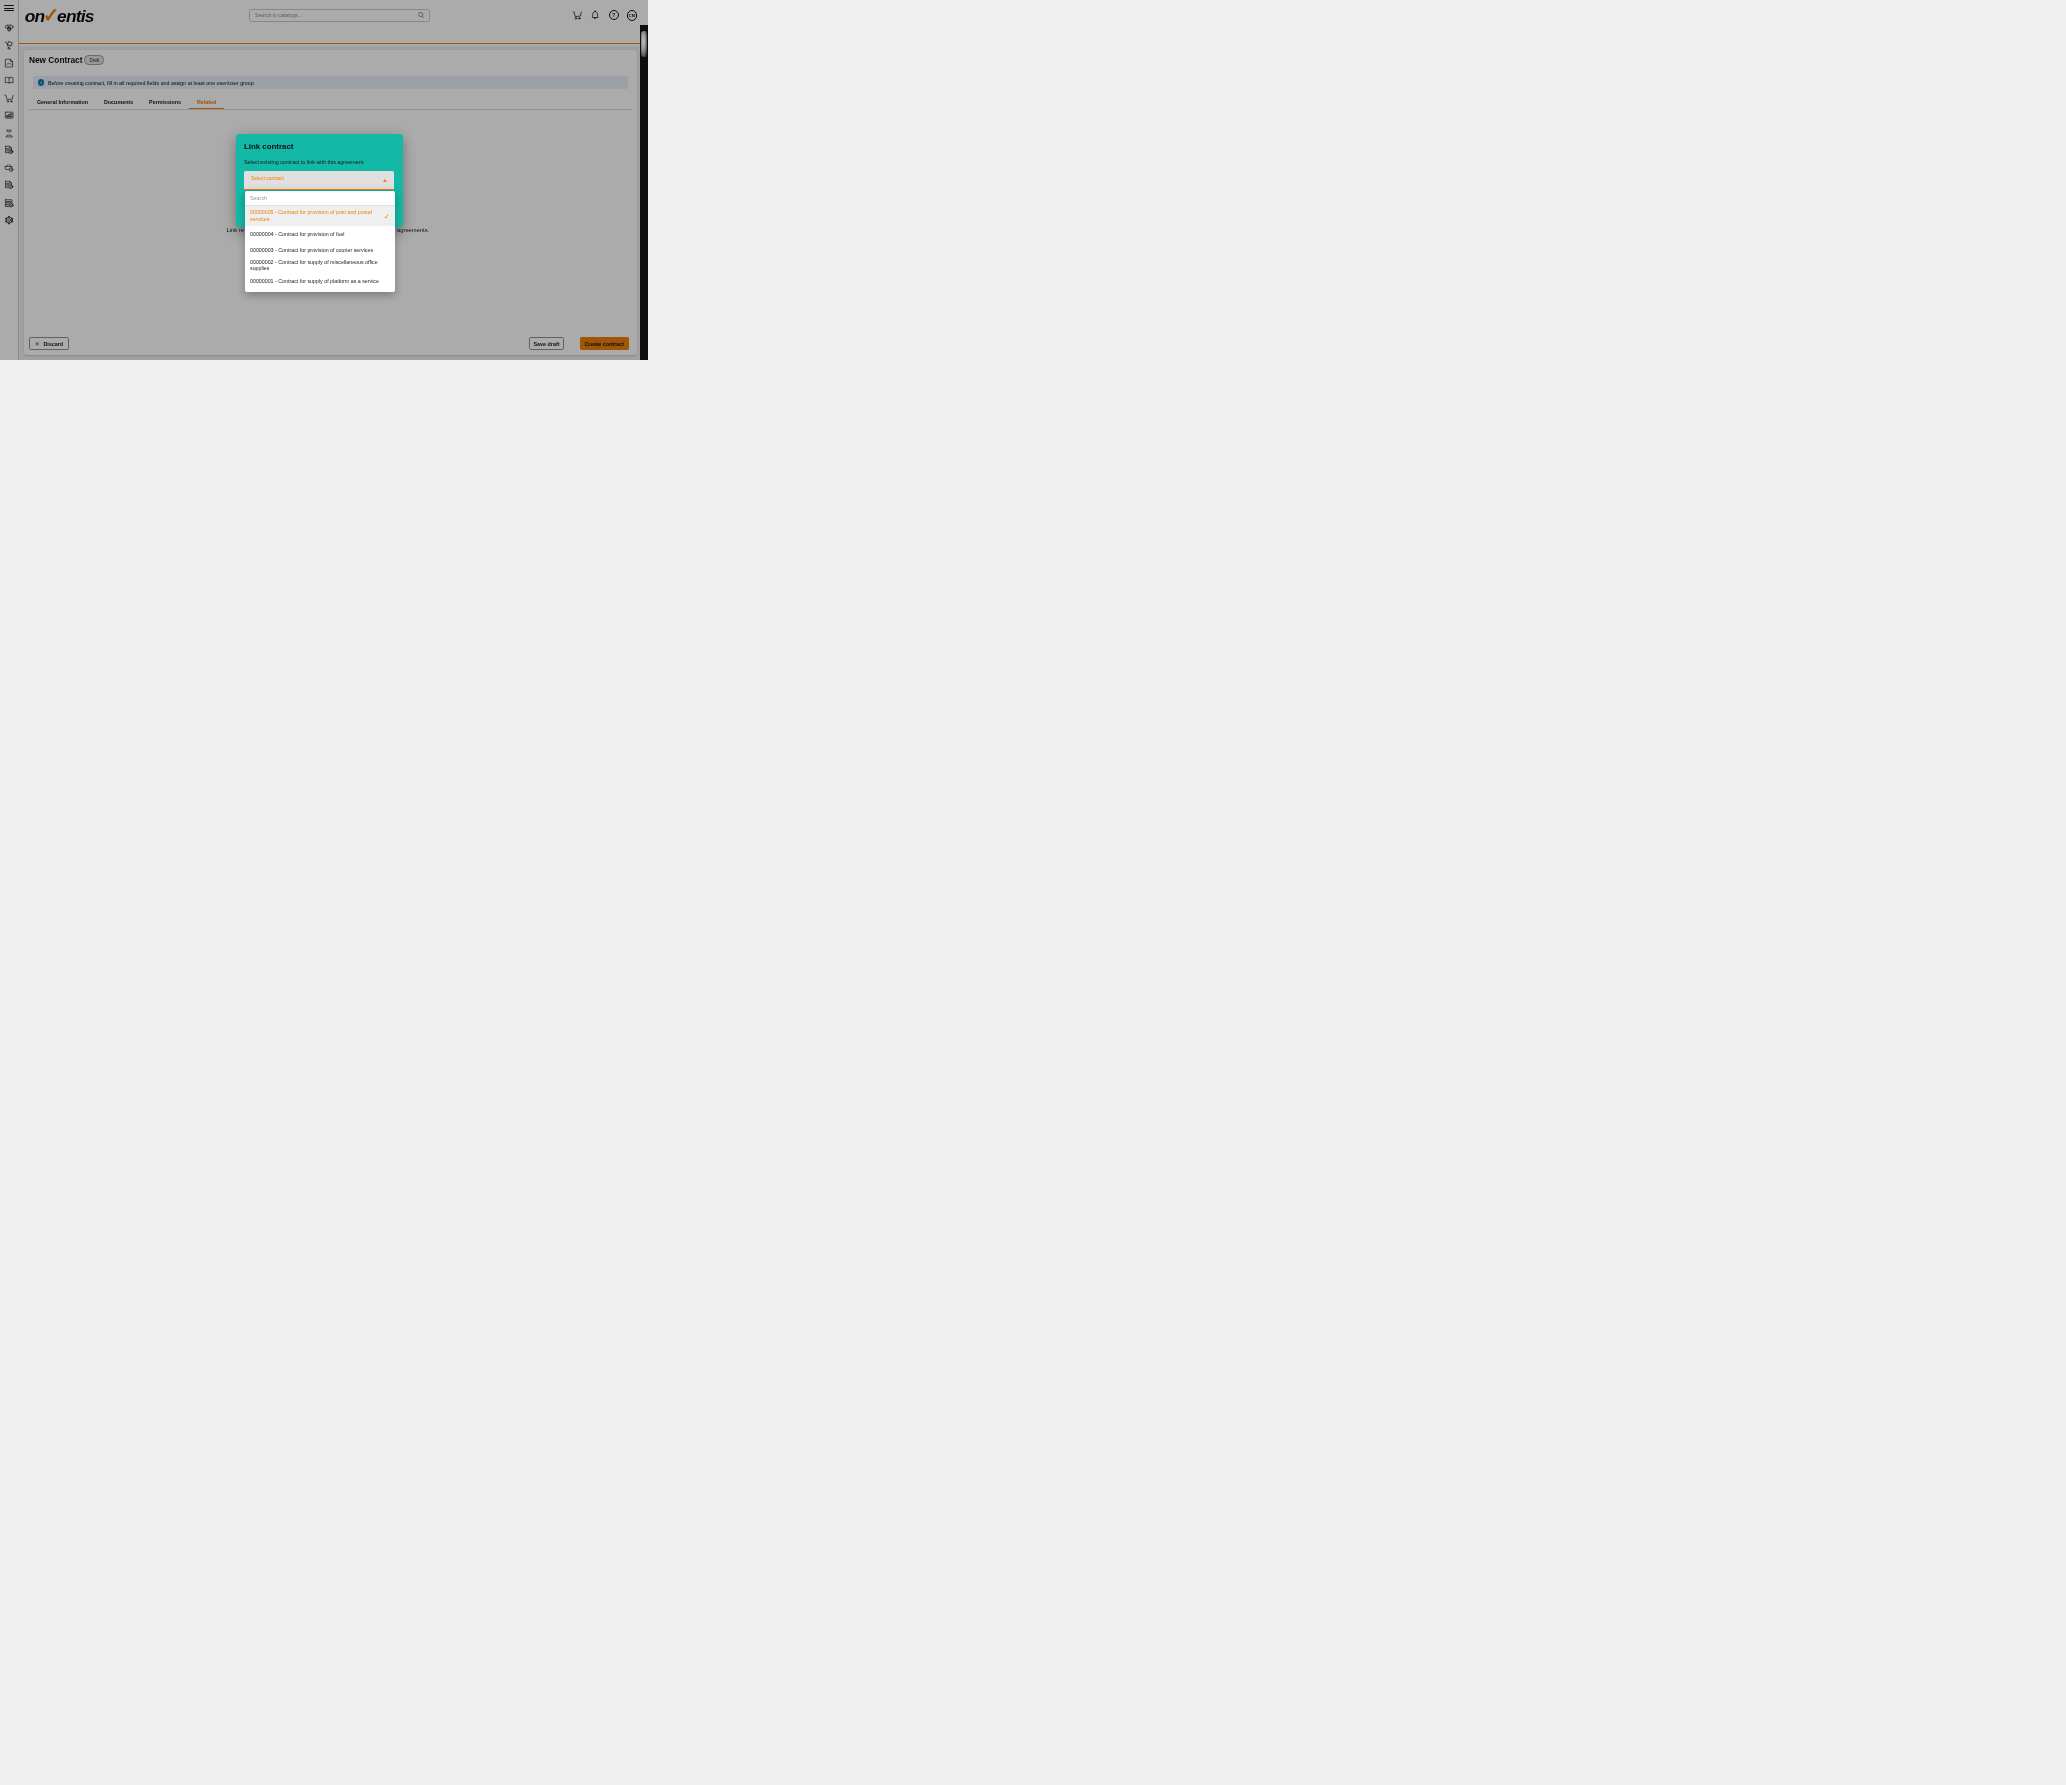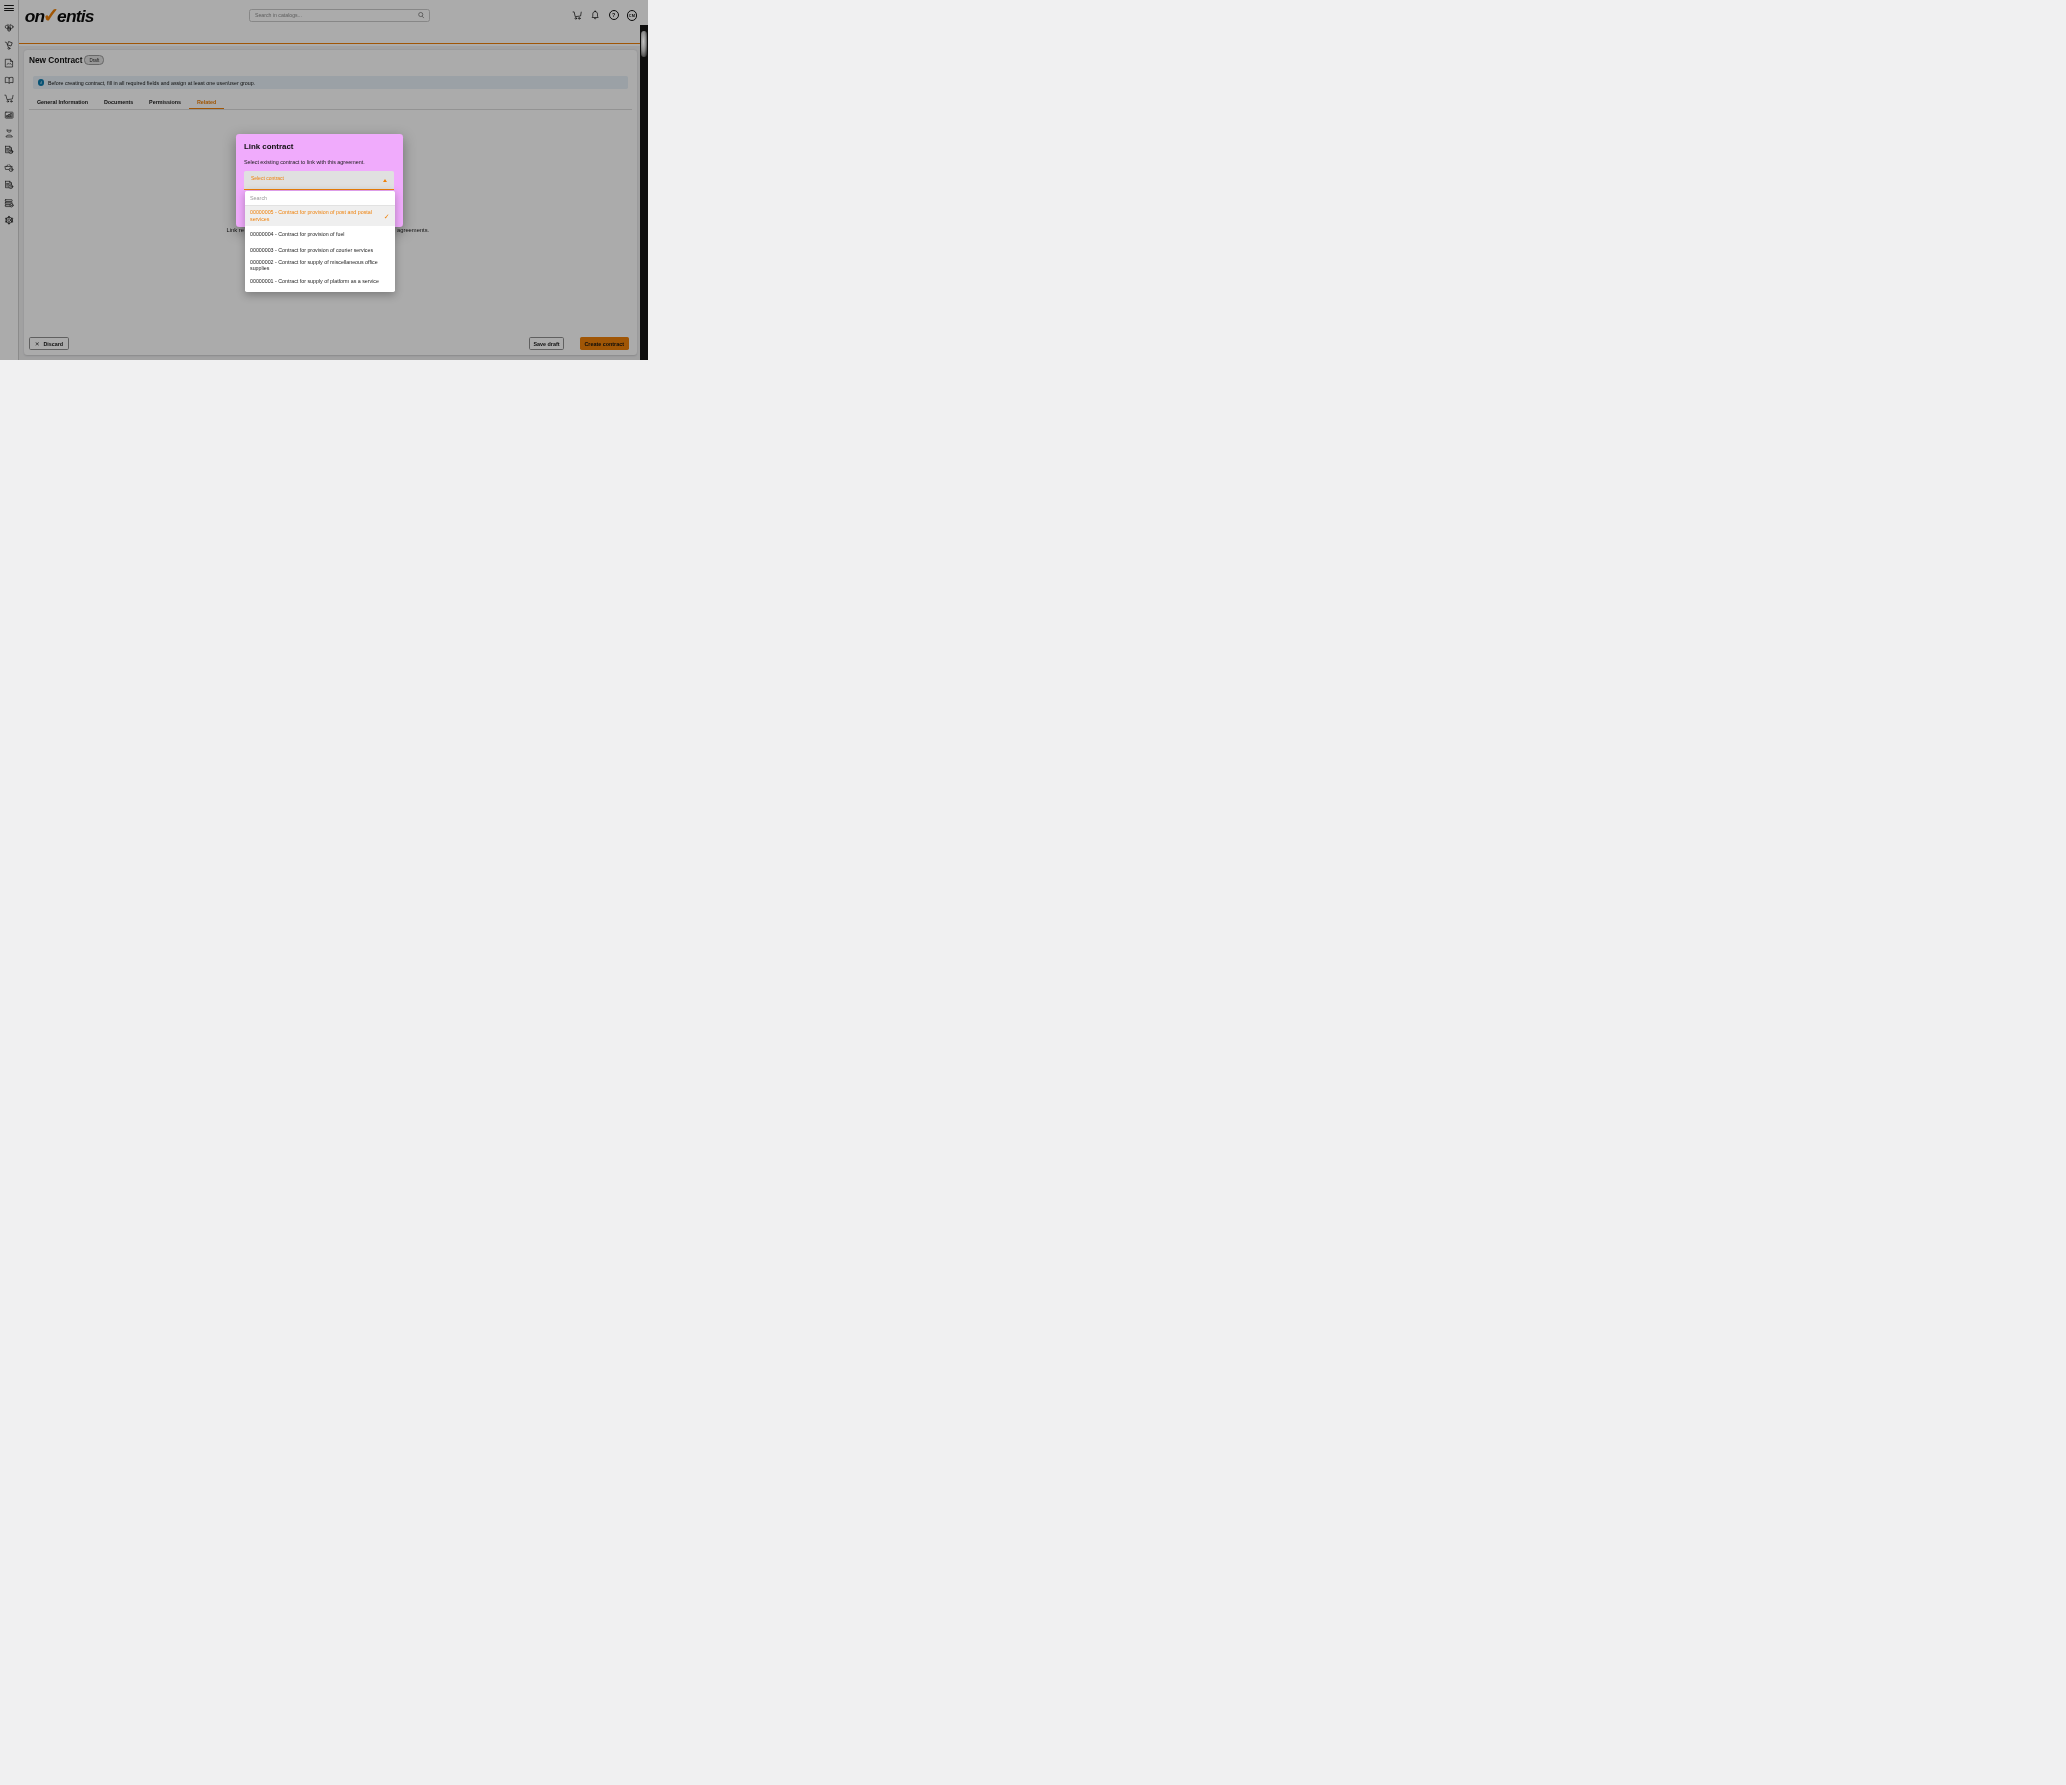--- a/index.html
+++ b/index.html
@@ -53,21 +53,21 @@
   .hint-right{position:absolute;top:177px;left:373px;font-size:5.8px;color:#191919;white-space:nowrap;}
   .footer-btn{position:absolute;bottom:5px;height:13px;border-radius:1.7px;font-size:5.4px;font-weight:700;display:flex;align-items:center;justify-content:center;cursor:pointer;font-family:inherit;}
   .btn-outline{background:#fff;border:0.4px solid #8f8f8f;color:#161616;}
   .btn-discard{left:5px;width:40px;gap:3.7px;}
   .btn-discard .x{font-size:5.8px;font-weight:400;}
   .btn-save{right:73px;width:35px;}
   .btn-create{right:8.3px;width:49px;background:var(--accent);border:none;color:#111;}
 
   
   .overlay{position:absolute;inset:0;background:rgba(0,0,0,.33);z-index:50;}
-  .modal{position:absolute;left:236px;top:134px;width:167px;height:93px;background:#f0abfc;border-radius:3.3px;box-shadow:0 4.1px 12.4px rgba(0,0,0,.35);z-index:60;}
+  .modal{position:absolute;left:236px;top:134px;width:167px;height:93px;background:#14b8a6;border-radius:3.3px;box-shadow:0 4.1px 12.4px rgba(0,0,0,.35);z-index:60;}
   .modal h2{position:absolute;left:7.9px;top:8.3px;font-size:7.9px;font-weight:700;color:#0e0e0e;}
   .modal .sub{position:absolute;left:7.9px;top:25px;font-size:5.4px;color:#1a1a1a;}
   .select{position:absolute;left:8.3px;top:37px;width:150px;height:19px;background:#e0e0e0;border-radius:1.7px 1.7px 0 0;border-bottom:0.8px solid var(--accent);cursor:pointer;}
   .select .lbl{position:absolute;left:6.6px;top:3.7px;font-size:5px;color:var(--accent);}
   .select .caret{position:absolute;right:7px;top:7.9px;width:0;height:0;border-left:2.5px solid transparent;border-right:2.5px solid transparent;border-bottom:3.3px solid var(--accent);}
   .dropdown{position:absolute;left:245px;top:191px;width:150px;background:#fff;border-radius:1.7px;box-shadow:0 2.1px 8.3px rgba(0,0,0,.28);z-index:70;padding-bottom:2.9px;overflow:hidden;}
   .dd-search{height:14.5px;border-bottom:0.4px solid #e2e2e2;display:flex;align-items:center;padding:0 5px;}
   .dd-search input{border:none;outline:none;width:100%;font-size:5.4px;color:#333;font-family:inherit;}
   .dd-search input::placeholder{color:#9b9b9b;}
   .opt{min-height:15.7px;display:flex;align-items:center;padding:0 12.4px 0 5px;font-size:5.3px;color:#1d1d1d;cursor:pointer;position:relative;}

